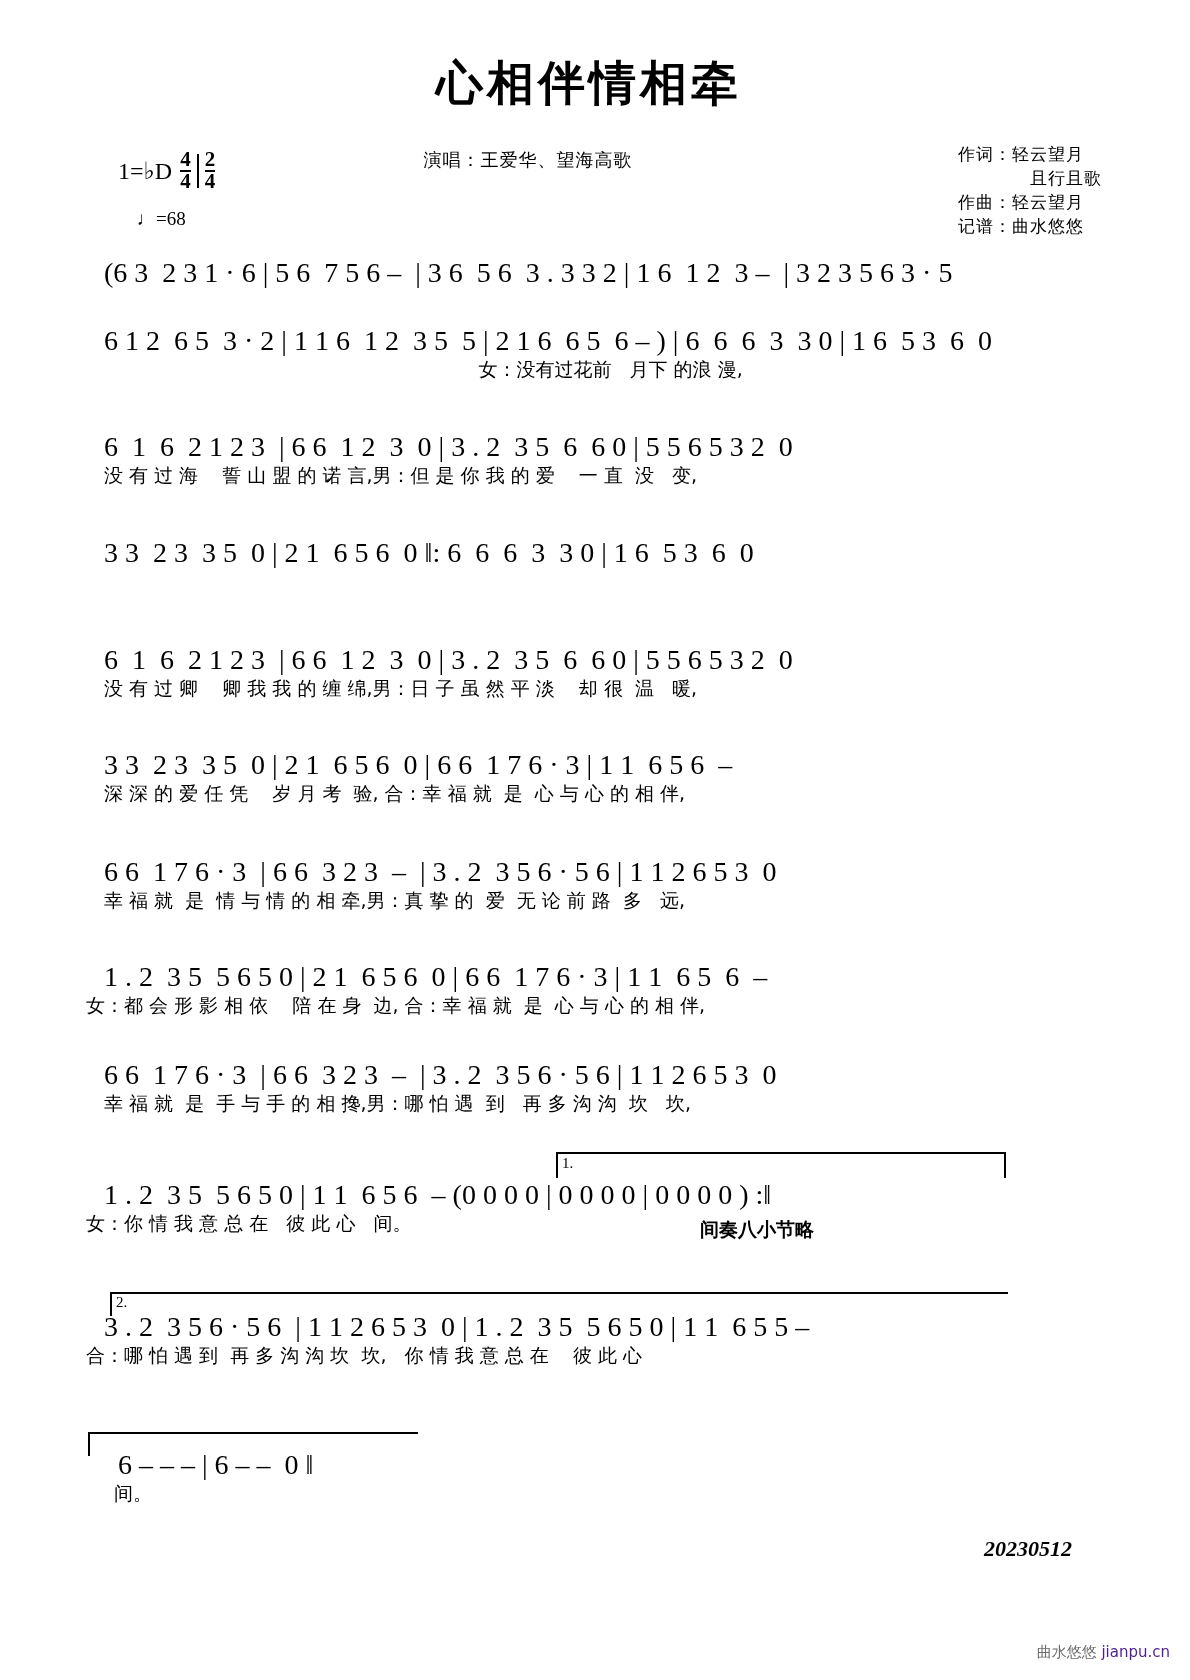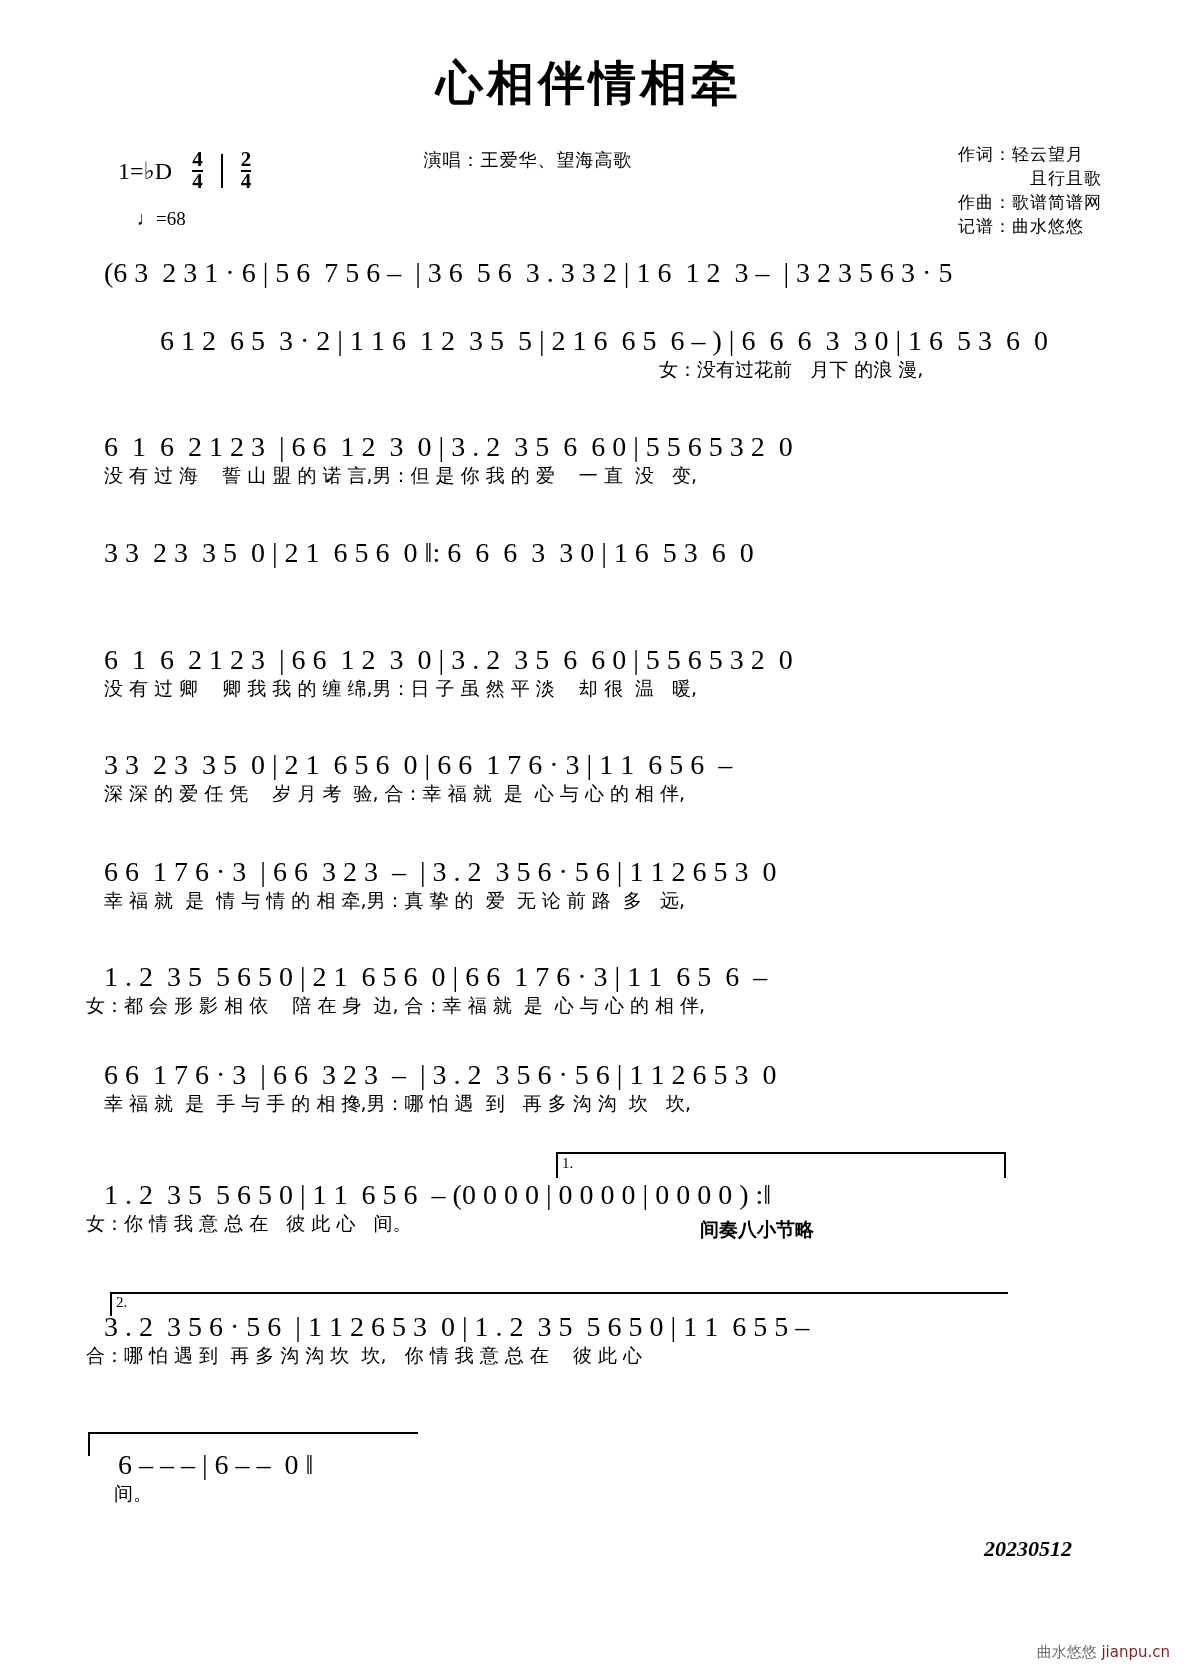--- a/index.html
+++ b/index.html
@@ -60,21 +60,21 @@
   }
 
   .keysig {
     position: absolute;
     top: 150px;
     left: 118px;
     font-family: "Liberation Serif", serif;
     font-size: 24px;
     display: flex;
     align-items: center;
-    gap: 12px;
+    gap: 0;
   }
   .meter {
     display: inline-flex;
     flex-direction: column;
     line-height: 0.95;
     font-size: 21px;
     text-align: center;
     font-weight: bold;
     margin-left: 8px;
   }
@@ -127,21 +127,21 @@
     font-size: 22px;
   }
   .watermark {
     position: absolute;
     bottom: 18px;
     right: 20px;
     font-family: "DejaVu Sans", sans-serif;
     font-size: 15px;
     color: #6b6b6b;
   }
-  .watermark .red { color: #7f1d1d; }
+  .watermark .red { color: #4c1d95; }
 
   
   .hline { position: absolute; background: #000; height: 2px; }
   .vline { position: absolute; background: #000; width: 2px; }
   .smalllabel {
     position: absolute;
     font-family: "Liberation Serif", serif;
     font-size: 15px;
   }
   .interlude {
@@ -155,21 +155,21 @@
 <body>
 
 <div class="sheet">
 
   <div class="title">心相伴情相牵</div>
   <div class="singer">演唱：王爱华、望海高歌</div>
 
   <div class="credits">
     <div>作词：轻云望月</div>
     <div class="indent">且行且歌</div>
-    <div>作曲：歌谱简谱网</div>
+    <div>作曲：轻云望月</div>
     <div>记谱：曲水悠悠</div>
   </div>
 
   <div class="keysig">
     <span>1=♭D</span>
     <span class="meter">
       <span>4</span>
       <span class="bar">4</span>
     </span>
     <span class="meterdiv"></span>
@@ -178,21 +178,21 @@
       <span class="bar">4</span>
     </span>
   </div>
 
   <div class="tempo">♩=68</div>
 
   <div class="system" style="top:258px;">
     <div class="notes">(6 3  2 3 1 · 6 | 5 6  7 5 6 –  | 3 6  5 6  3 . 3 3 2 | 1 6  1 2  3 –  | 3 2 3 5 6 3 · 5</div>
   </div>
 
-  <div class="system" style="top:326px;text-align:center;">
+  <div class="system" style="top:326px;">
     <div class="notes">6 1 2  6 5  3 · 2 | 1 1 6  1 2  3 5  5 | 2 1 6  6 5  6 – ) | 6  6  6  3  3 0 | 1 6  5 3  6  0</div>
     <div class="lyrics">                                                              女：没有过花前   月下 的浪 漫,</div>
   </div>
 
   <div class="system" style="top:432px;">
     <div class="notes">6  1  6  2 1 2 3  | 6 6  1 2  3  0 | 3 . 2  3 5  6  6 0 | 5 5 6 5 3 2  0</div>
     <div class="lyrics">没 有 过 海    誓 山 盟 的 诺 言,男：但 是 你 我 的 爱    一 直  没   变,</div>
   </div>
 
   <div class="system" style="top:538px;">

